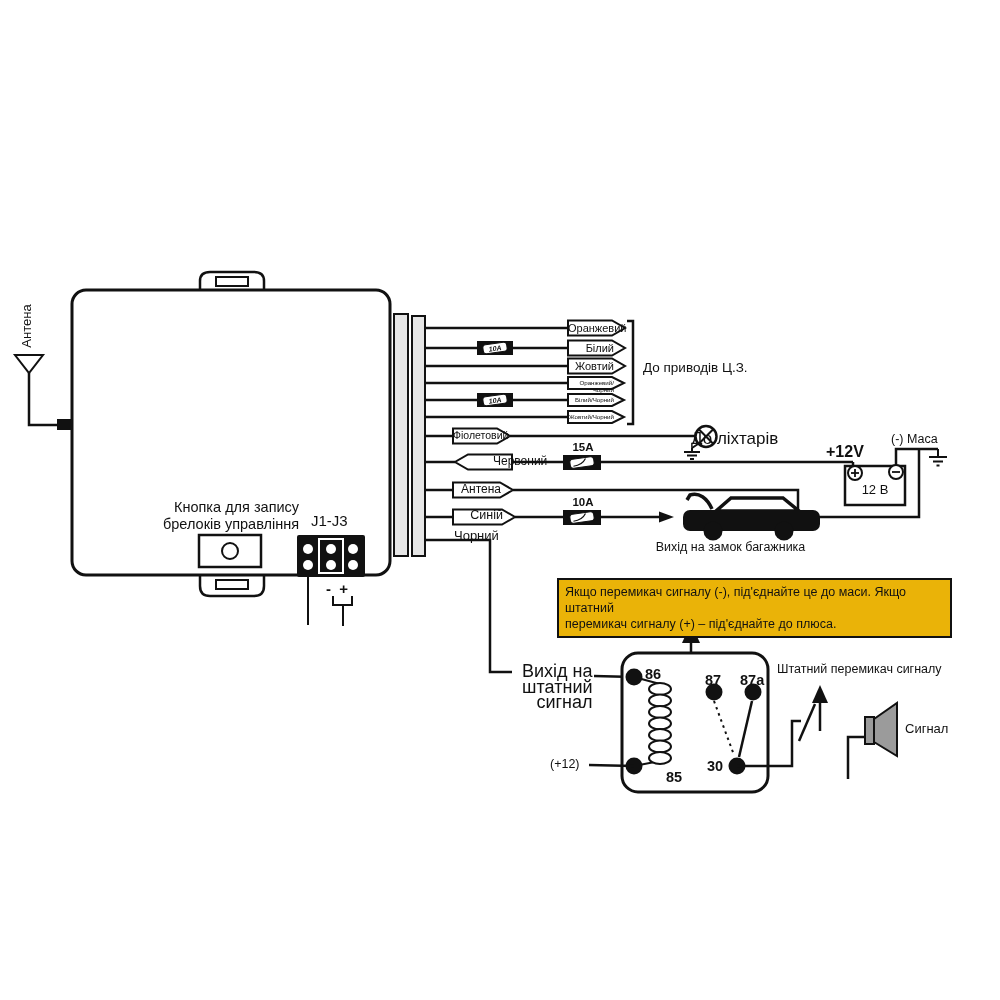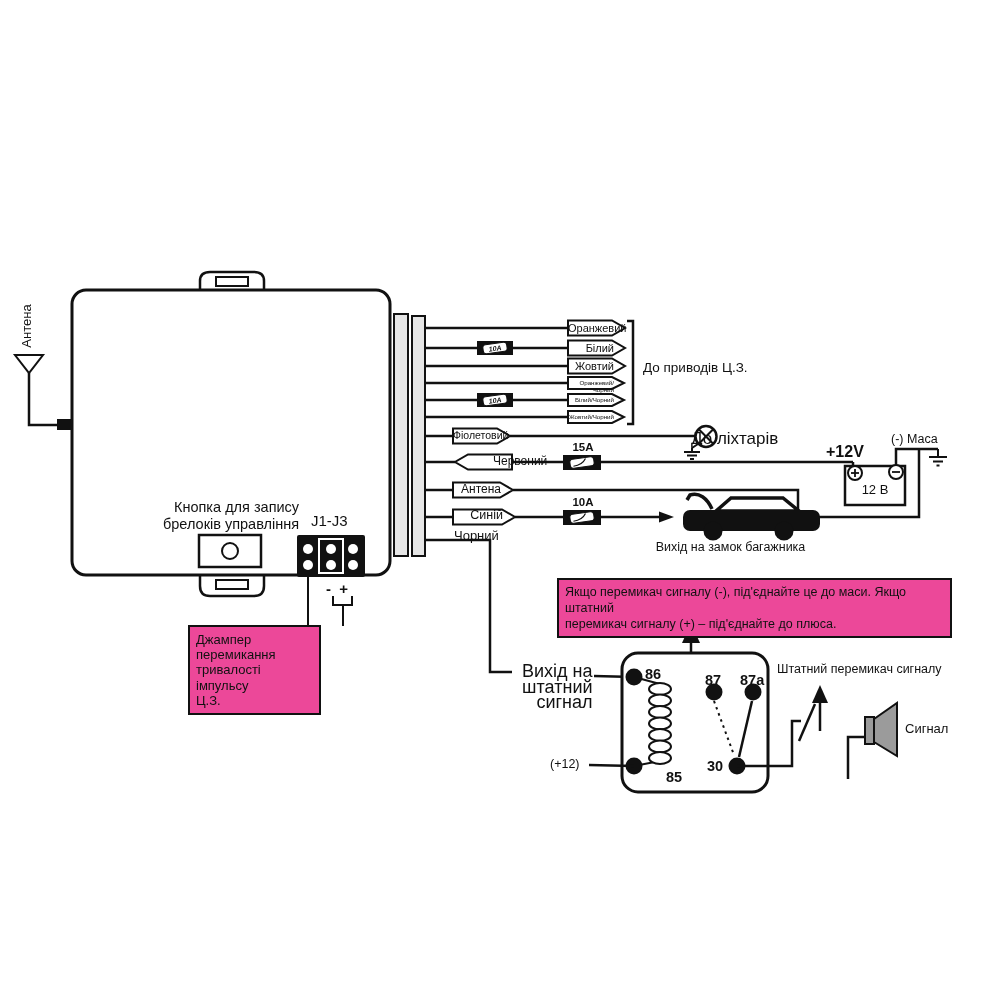--- a/index.html
+++ b/index.html
@@ -1,21 +1,21 @@
 <!DOCTYPE html>
 <html><head>
 <meta charset="utf-8">
 <style>
   html,body{margin:0;padding:0;background:#fff;}
   #canvas{position:relative;width:1000px;height:1000px;background:#ffffff;overflow:hidden;
           font-family:"Liberation Sans", sans-serif;color:#111;}
   svg{position:absolute;left:0;top:0;}
   .lbl{position:absolute;white-space:pre-line;color:#111;}
   .penlbl{position:absolute;text-align:right;line-height:1.1;color:#111;}
-  .notebox{position:absolute;border:2px solid #111;background:#ec4899;white-space:pre-line;color:#111;}
+  .notebox{position:absolute;border:2px solid #111;background:#eab308;white-space:pre-line;color:#111;}
   .b{font-weight:bold;}
   svg text{font-family:"Liberation Sans", sans-serif;fill:#111;}
 </style>
 </head>
 <body>
 
 <div id="canvas">
 
 <svg width="1000" height="1000" viewBox="0 0 1000 1000">
 
@@ -249,24 +249,20 @@
 <div class="lbl" style="left:891px;top:432px;font-size:12.5px;">(-) Маса</div>
 <div class="lbl" style="left:845px;top:482px;width:60px;text-align:center;font-size:13px;">12 В</div>
 
 <div class="lbl" style="left:648px;top:540px;width:165px;text-align:center;font-size:12.5px;">Вихід на замок багажника</div>
 
 <div class="lbl" style="left:163px;top:499px;font-size:14.5px;line-height:16.5px;text-align:right;">Кнопка для запису
 брелоків управління</div>
 <div class="lbl" style="left:311px;top:512px;font-size:15px;">J1-J3</div>
 <div class="lbl b" style="left:326px;top:580px;font-size:15px;white-space:pre;">-  +</div>
 
-<div class="notebox" style="left:188px;top:625px;width:117px;font-size:13px;line-height:15.2px;padding:5px 6px;">Джампер
-перемикання
-тривалості імпульсу
-Ц.З.</div>
 <div class="notebox" style="left:557px;top:578px;width:379px;font-size:12.5px;line-height:16px;padding:4px 6px;">Якщо перемикач сигналу (-), під'єднайте це до маси. Якщо штатний
 перемикач сигналу (+) – під'єднайте до плюса.</div>
 
 <div class="lbl" style="left:522px;top:664px;font-size:18px;line-height:15.5px;text-align:right;">Вихід на
 штатний
 сигнал</div>
 <div class="lbl" style="left:550px;top:757px;font-size:12.5px;">(+12)</div>
 
 <div class="lbl b" style="left:645px;top:666px;font-size:14.5px;">86</div>
 <div class="lbl b" style="left:645px;top:769px;font-size:14.5px;padding-left:21px;">85</div>

